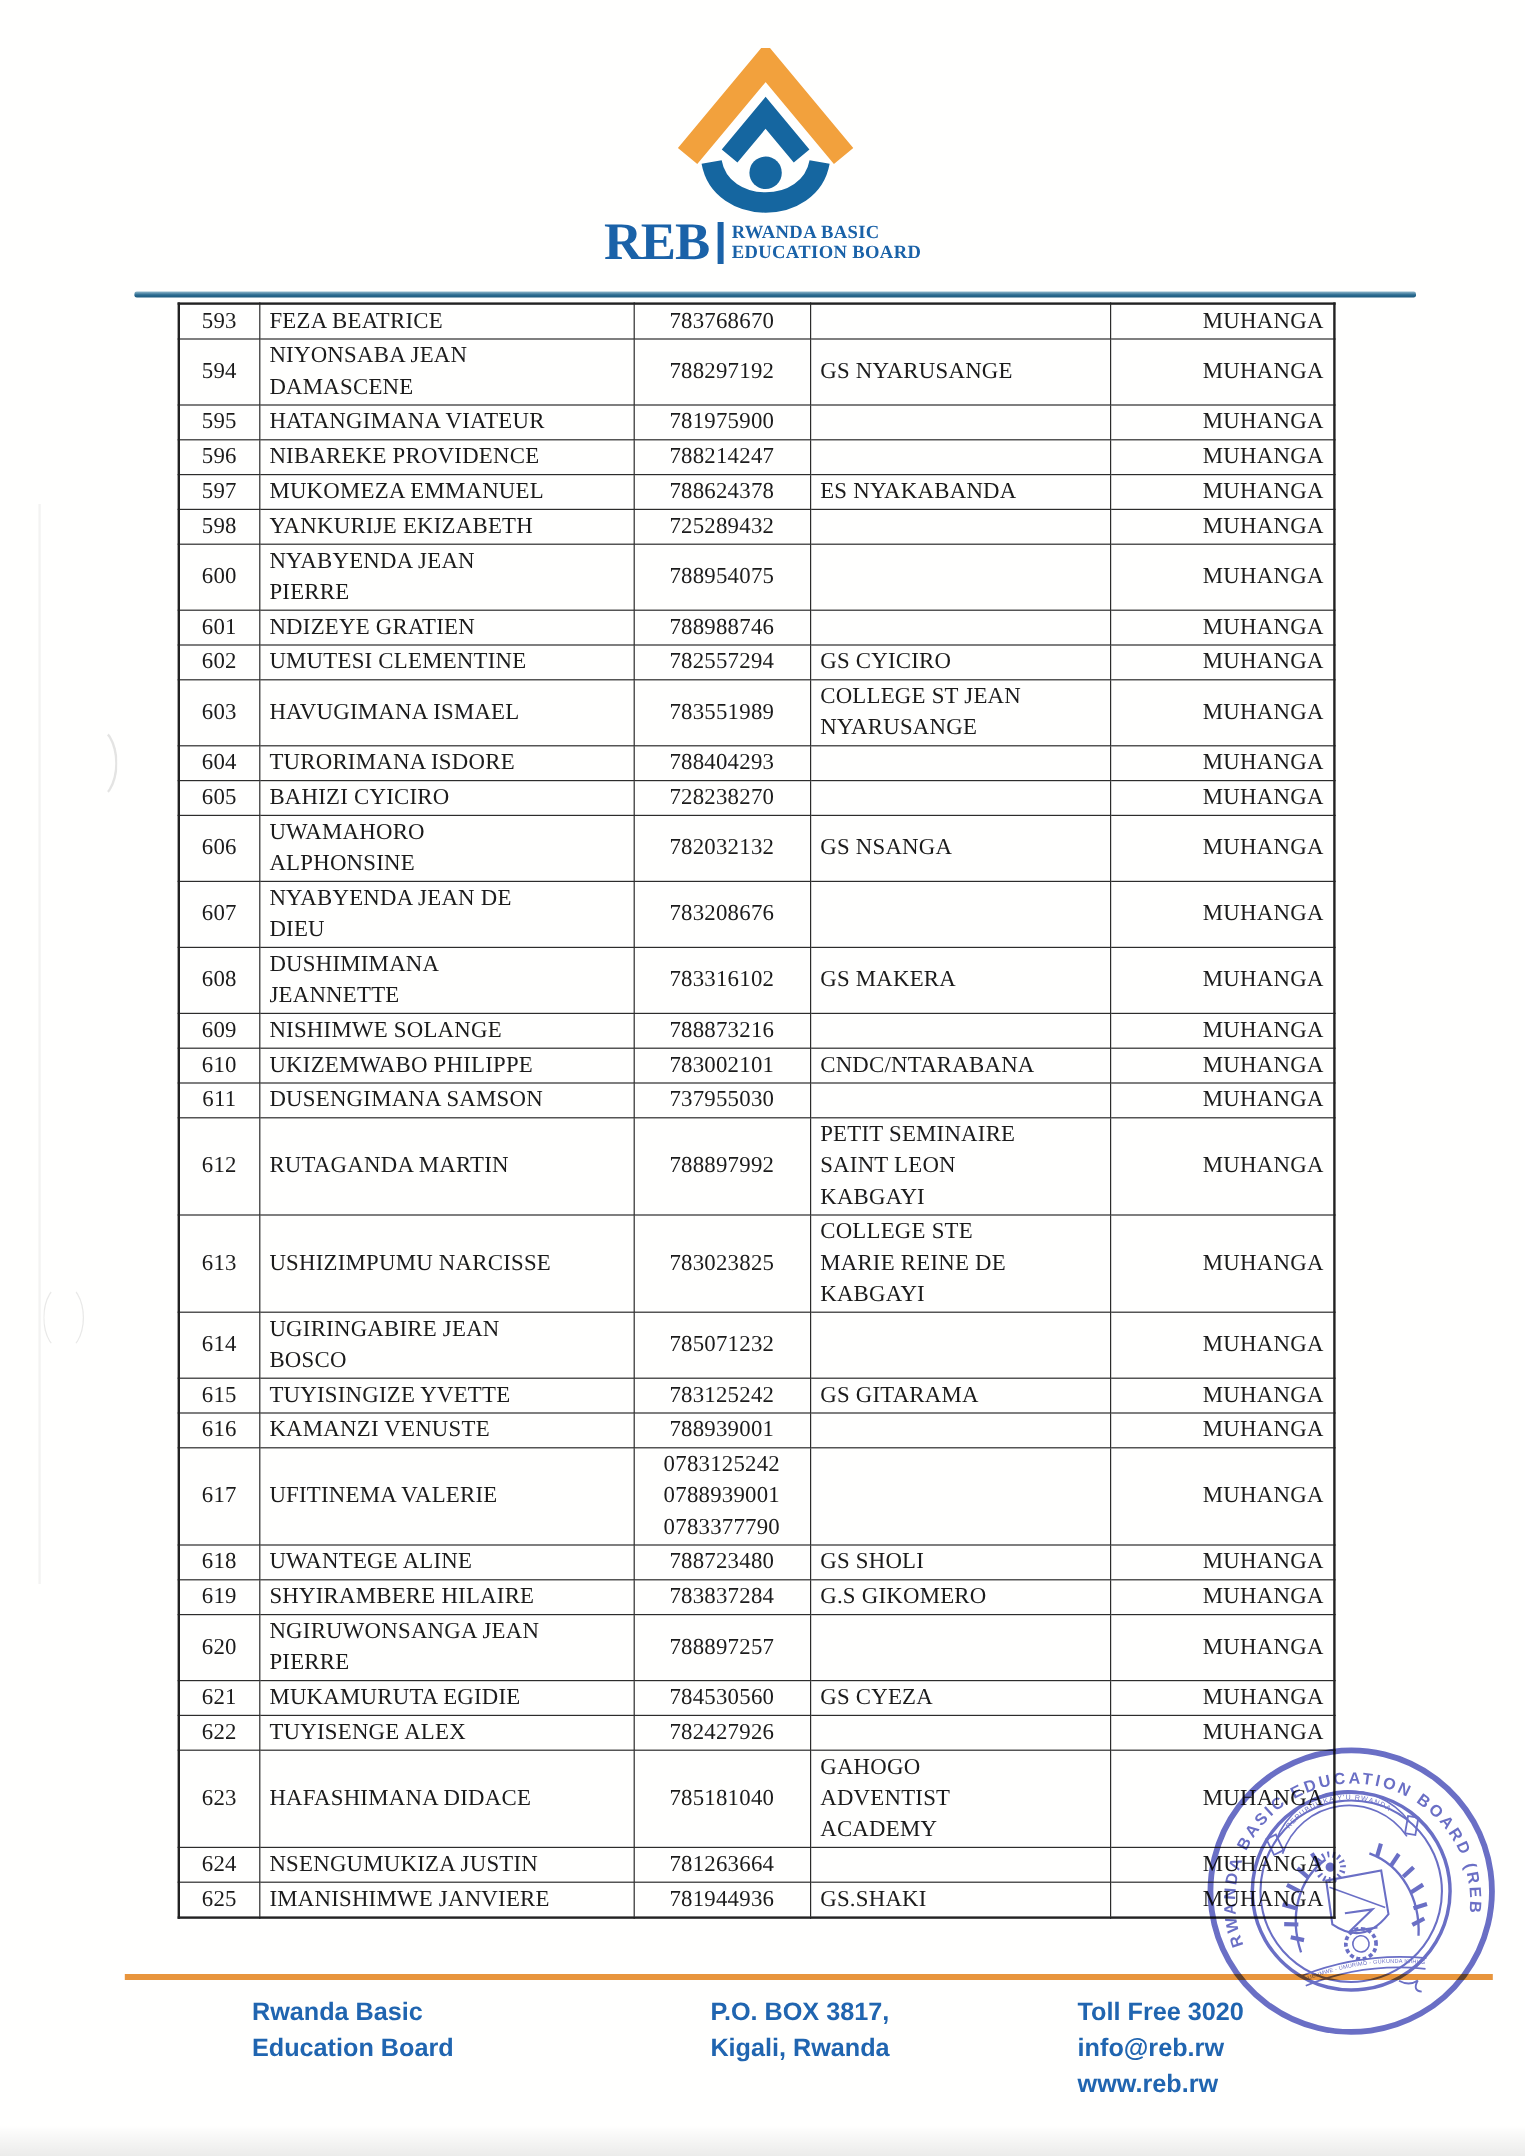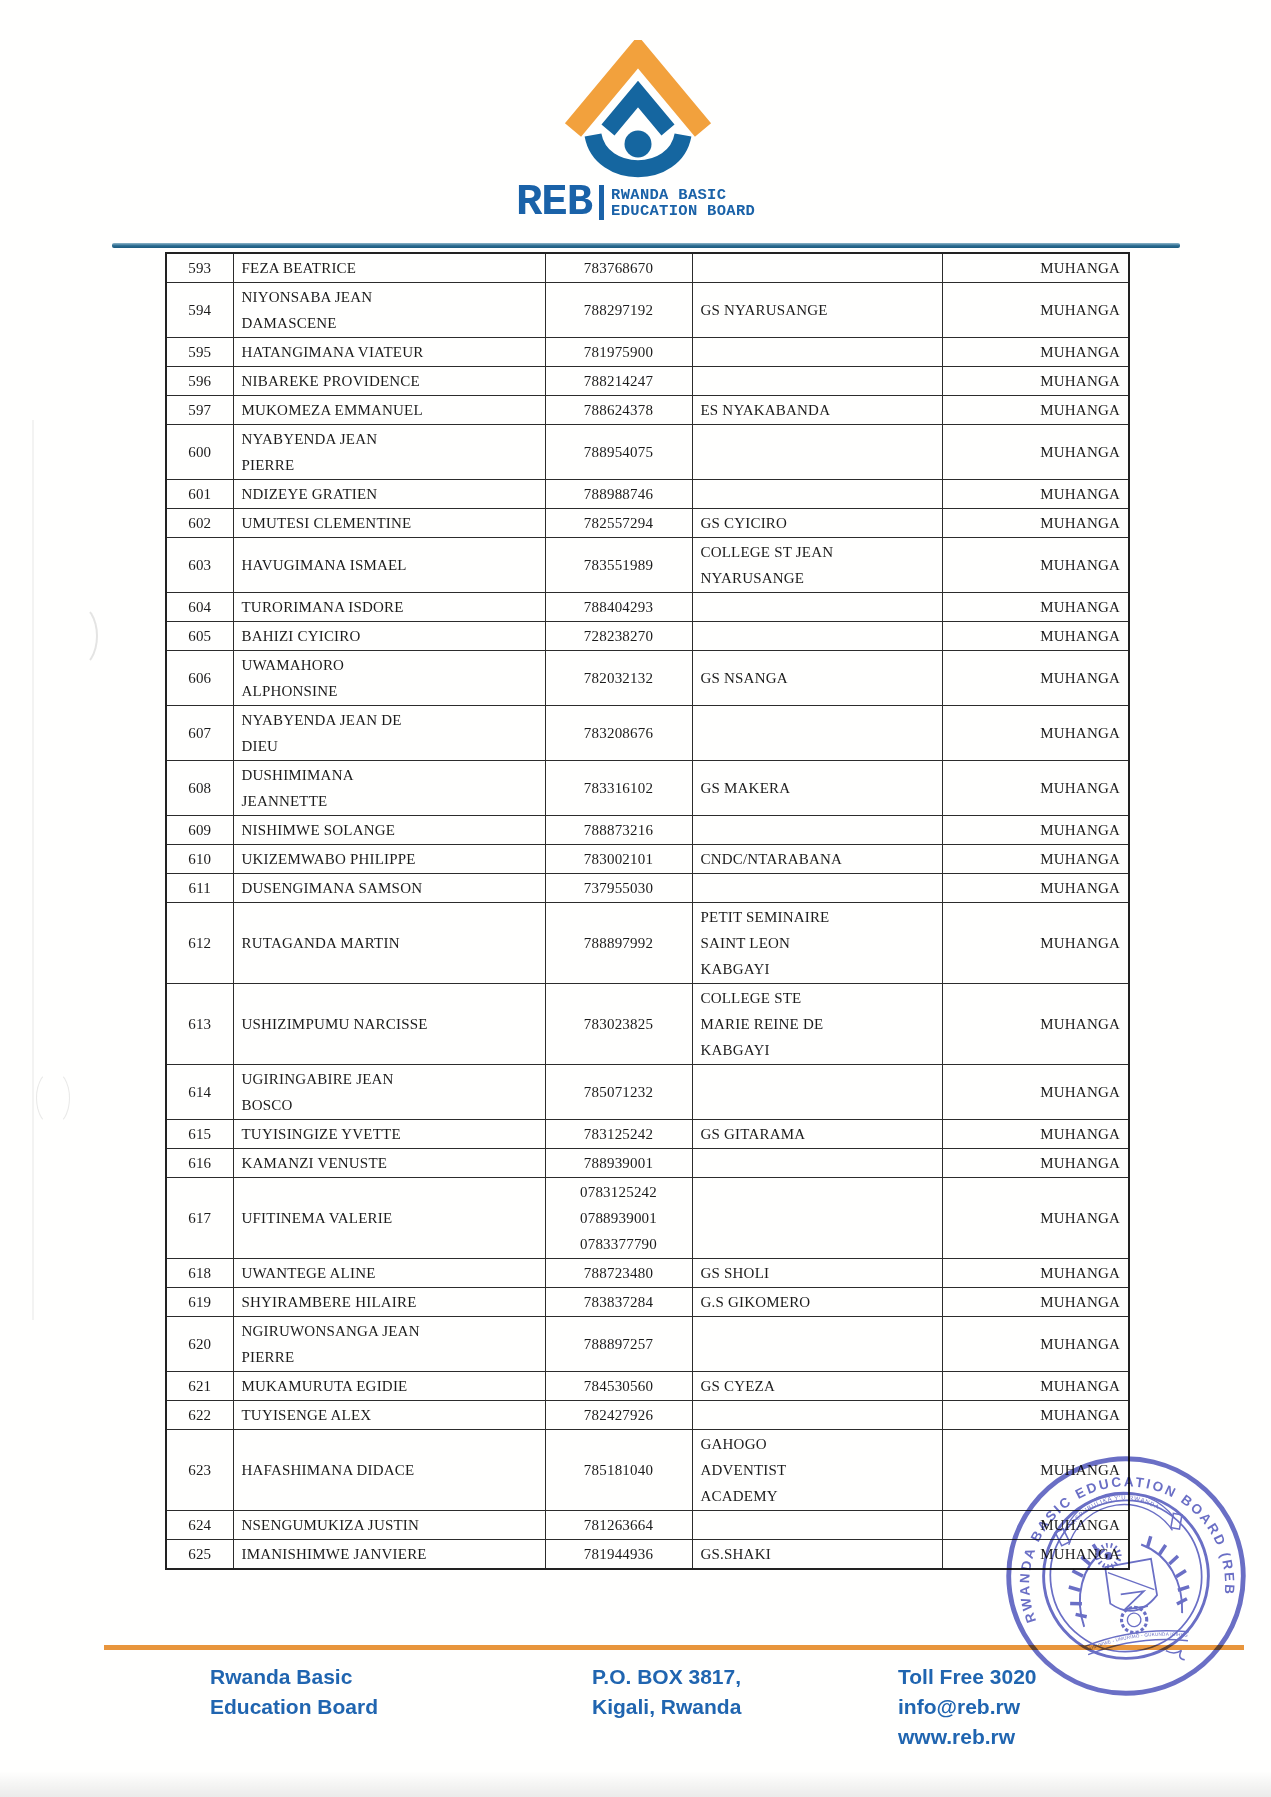--- a/index.html
+++ b/index.html
@@ -6,39 +6,39 @@
   html,body{margin:0;padding:0;background:#ffffff;}
   .page{
     position:relative; width:1271px; height:1797px; background:#fffffe;
     overflow:hidden; font-family:"Liberation Serif", serif; color:#1b1b1b;
   }
 
   
   .logo-icon{position:absolute; left:563px; top:40px; width:150px; height:148px;}
   .logo-textrow{
     position:absolute; left:0; top:184px; width:100%;
-    display:flex; justify-content:center; align-items:center;
-    font-family:Liberation Mono, monospace;
+    display:flex; justify-content:center; align-items:flex-start;
+    font-family:Liberation Serif, serif;
   }
   .logo-acronym{font-size:44px; font-weight:bold; line-height:36px; letter-spacing:-1px; color:#1A62A8;}
   .logo-divider{width:5px; height:35px; background:#1A62A8; margin:1px 7px 0 7px;}
   .logo-tagline{display:flex; flex-direction:column; padding-top:2px;}
   .logo-tagline span{font-size:15.5px; font-weight:bold; line-height:16.5px; color:#1A62A8; letter-spacing:.3px;}
 
   
   .rule-blue{position:absolute; left:112px; top:243px; width:1068px; height:5px;
     background:linear-gradient(180deg,#8fb7cb 0%, #2a6b90 55%, #1d5a7e 100%); border-radius:2px;}
   .rule-orange{position:absolute; left:104px; top:1645px; width:1140px; height:4.5px; background:#E8953C;}
 
   
   table.roster{
-    position:absolute; left:165px; top:252px; width:963px;
+    position:absolute; left:148px; top:252px; width:963px;
     border-collapse:collapse; table-layout:fixed;
     border:2.4px solid #222222;
-    font-size:15px; line-height:26px;
+    font-size:19px; line-height:26px;
   }
   table.roster td{
     border:1.6px solid #2c2c2c; padding:1px 8px; vertical-align:middle;
     overflow:hidden; letter-spacing:.2px;
   }
   td.c-num{text-align:center; padding:1px 2px;}
   td.c-name{white-space:pre-line;}
   td.c-phone{text-align:center; white-space:pre-line; padding:1px 2px;}
   td.c-school{white-space:pre-line;}
   td.c-district{text-align:right;}
@@ -132,20 +132,27 @@
       <td class="c-district">MUHANGA</td>
     </tr>
         <tr>
       <td class="c-num">597</td>
       <td class="c-name">MUKOMEZA EMMANUEL</td>
       <td class="c-phone">788624378</td>
       <td class="c-school">ES NYAKABANDA</td>
       <td class="c-district">MUHANGA</td>
     </tr>
         <tr>
+      <td class="c-num">598</td>
+      <td class="c-name">YANKURIJE EKIZABETH</td>
+      <td class="c-phone">725289432</td>
+      <td class="c-school"></td>
+      <td class="c-district">MUHANGA</td>
+    </tr>
+        <tr>
       <td class="c-num">600</td>
       <td class="c-name">NYABYENDA JEAN
 PIERRE</td>
       <td class="c-phone">788954075</td>
       <td class="c-school"></td>
       <td class="c-district">MUHANGA</td>
     </tr>
         <tr>
       <td class="c-num">601</td>
       <td class="c-name">NDIZEYE GRATIEN</td>

